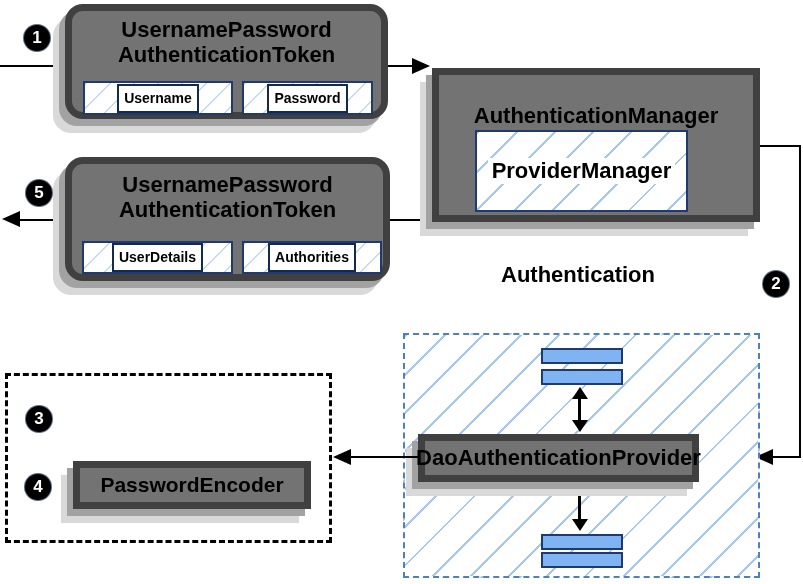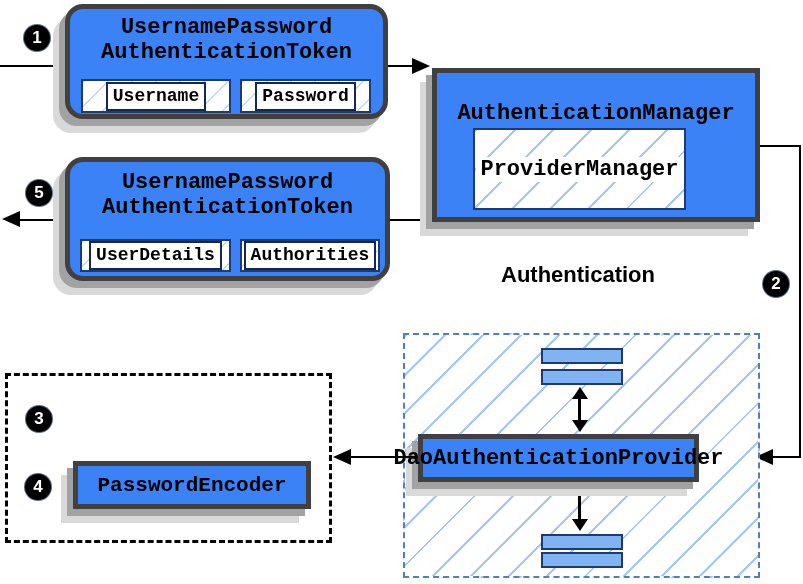--- a/index.html
+++ b/index.html
@@ -3,41 +3,41 @@
 <meta charset="utf-8">
 <style>
   * { margin:0; padding:0; box-sizing:border-box; }
   html,body { background:#ffffff; }
   .canvas {
     position:relative; width:803px; height:584px; background:#fff;
     font-family:"Liberation Sans","DejaVu Sans",sans-serif; color:#000; overflow:hidden;
   }
   .abs { position:absolute; }
   .node {
-    position:absolute; background:#3b82f6; border:5px solid #404040;font-family:Liberation Mono, monospace;
+    position:absolute; background:#737373; border:7px solid #404040;
   }
   .shadowed { box-shadow:-6px 7px 0 #A2A2A2, -12px 14px 0 #D9D9D9; }
   .rounded { border-radius:18px; }
   .flexc { display:flex; align-items:center; justify-content:center; }
   .hatch {
     background-color:#fff;
     background-image:repeating-linear-gradient(135deg,
       #A6C7F0 0px, #A6C7F0 2px, transparent 2px, transparent 27px);
   }
   .hatch-sm {
     background-color:#fff;
     background-image:repeating-linear-gradient(135deg,
       #C3D9F4 0px, #C3D9F4 1.5px, transparent 1.5px, transparent 17px);
   }
   .title { text-align:center; font-weight:bold; font-size:22px; line-height:25px; }
   .biglbl { font-weight:bold; font-size:22px; }
   .midlbl { font-weight:bold; font-size:21px; }
   .field { position:absolute; border:2px solid #1F3A70; display:flex; align-items:center; justify-content:center; }
   .halo { background:#fff; padding:0 4px; }
-  .halo-b { background:#fff; border:2px solid #14294E; padding:0 5px; font-weight:bold; font-size:18px; line-height:25px; white-space:nowrap; }
+  .halo-b { background:#fff; border:2px solid #14294E; padding:0 5px; font-weight:bold; font-size:14px; line-height:25px; white-space:nowrap; }
   .hline { position:absolute; height:2px; background:#000; }
   .vline { position:absolute; width:2px; background:#000; }
   .tri { position:absolute; width:0; height:0; }
   .tri-r { border-top:8px solid transparent; border-bottom:8px solid transparent; border-left:18px solid #000; }
   .tri-l { border-top:8px solid transparent; border-bottom:8px solid transparent; border-right:18px solid #000; }
   .vda { position:absolute; width:16px; }
   .vda-shaft { position:absolute; left:6px; top:9px; bottom:9px; width:3px; background:#000; }
   .vda-up { position:absolute; left:0; top:0; width:0; height:0;
     border-left:8px solid transparent; border-right:8px solid transparent; border-bottom:12px solid #000; }
   .vda-dn { position:absolute; left:0; bottom:0; width:0; height:0;

